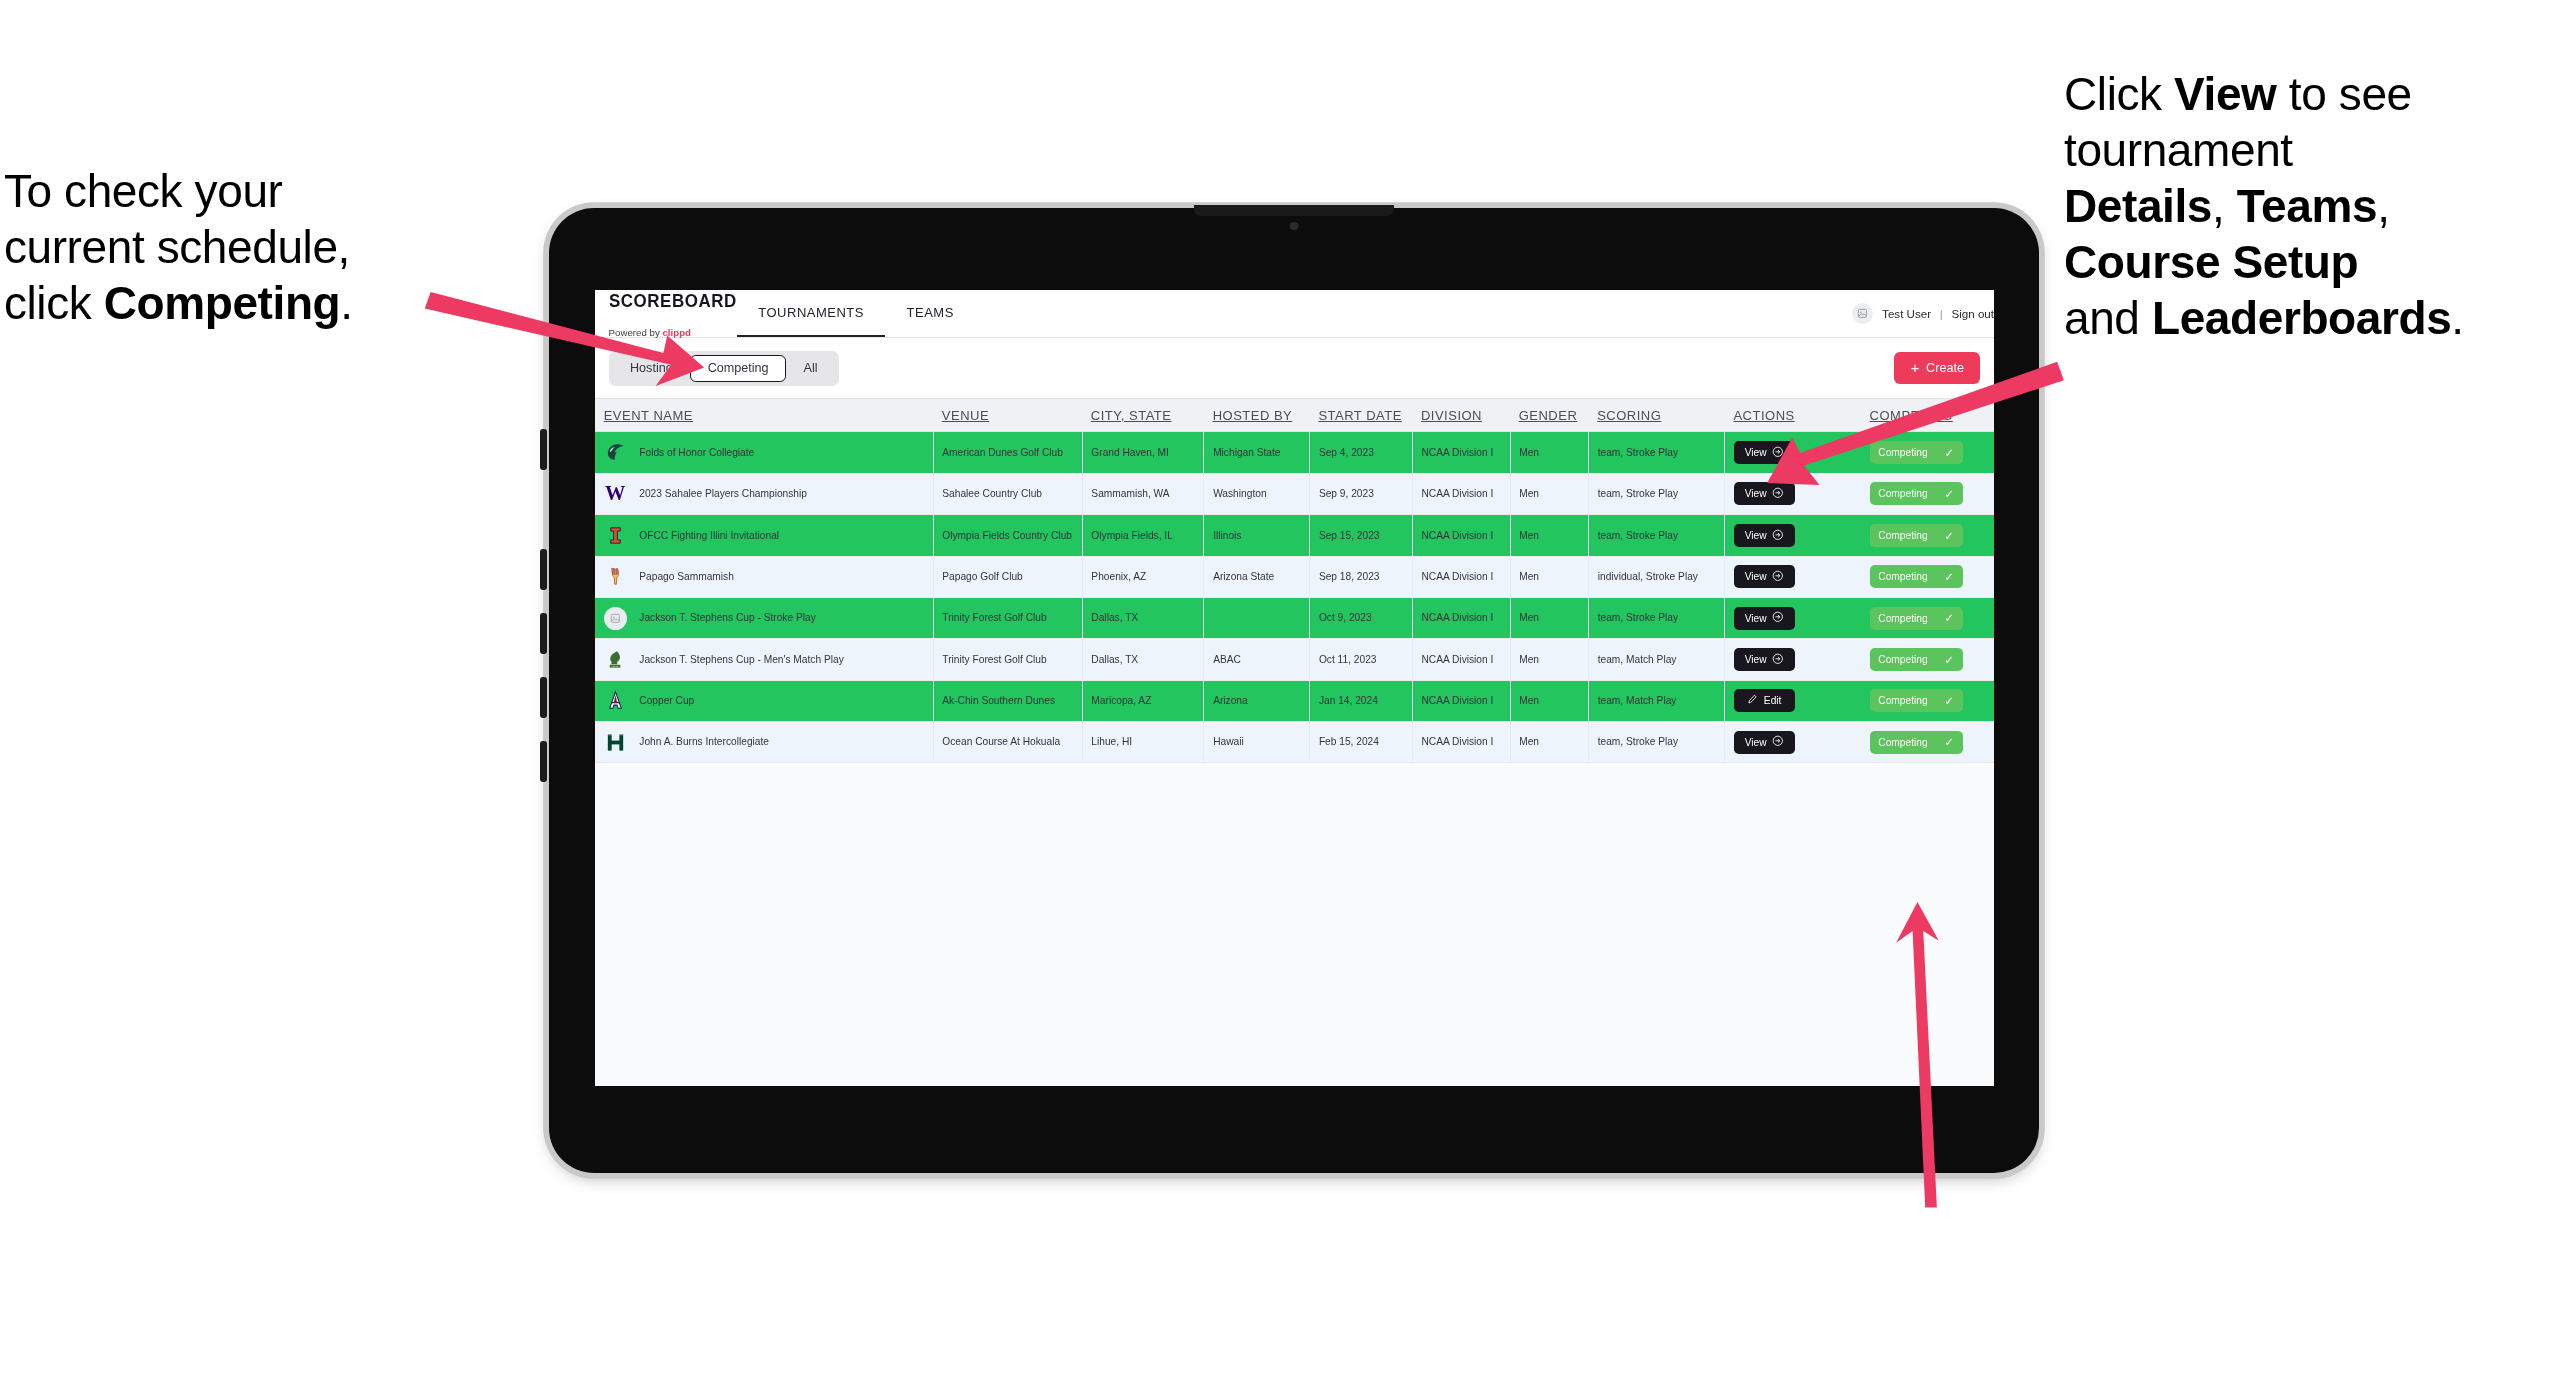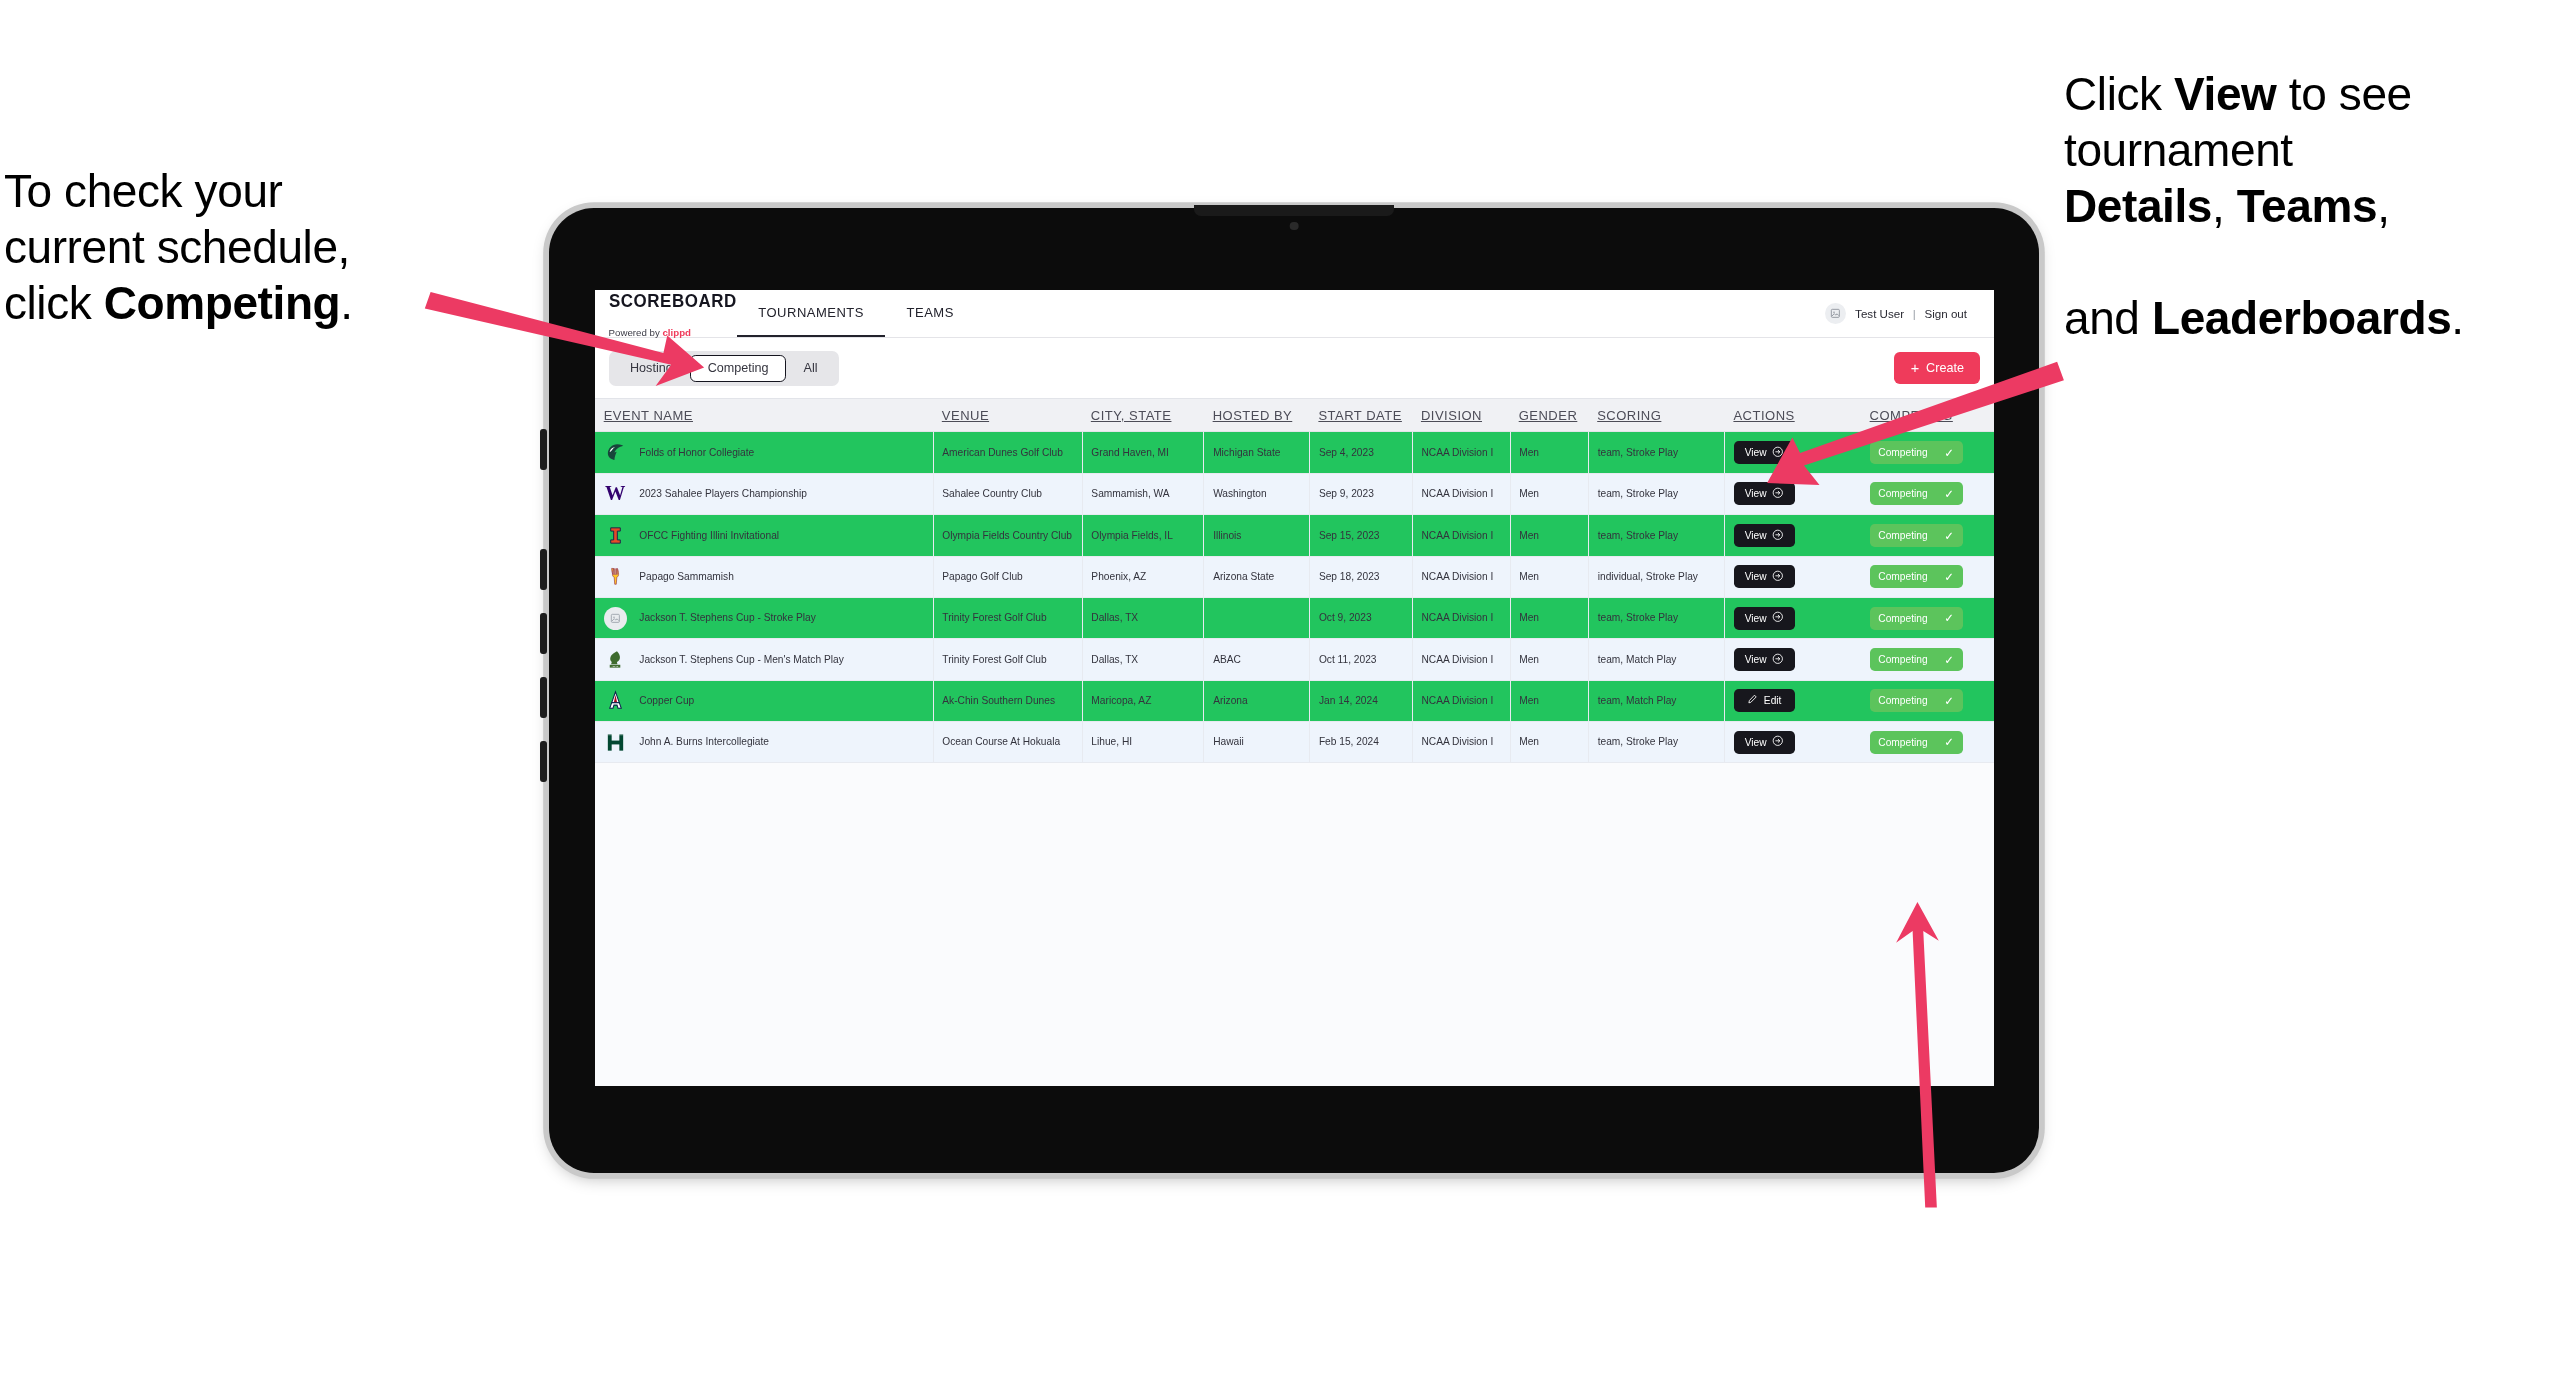--- a/index.html
+++ b/index.html
@@ -75,21 +75,21 @@
   #brand-sub .clippd { color: #ef3b5b; font-weight: 700; }
 
   .nav-tab {
     display: flex; align-items: center; padding: 0 21.3px;
     font-size: 13px; letter-spacing: 0.5px; color: #22222c;
     border-bottom: 2.9px solid transparent;
     cursor: pointer;
   }
   .nav-tab.active { border-bottom-color: #22222c; font-weight: 400; }
 
-  #header-right { margin-left: auto; display: flex; align-items: center; gap: 8.7px; padding-right: 27px; }
+  #header-right { margin-left: auto; display: flex; align-items: center; gap: 8.7px; padding-right: 0; }
   #user-avatar {
     width: 21.3px; height: 21.3px; border-radius: 50%; background: #eceef1;
     display: flex; align-items: center; justify-content: center; color: #8b8f98;
   }
   #user-name, #sign-out { font-size: 11.6px; color: #2a2a33; }
   #sep { font-size: 11.6px; color: #9aa0a8; }
 
   
   #toolbar {
     height: 60px; background: #fff; display: flex; align-items: center;
@@ -157,21 +157,21 @@
 
 <div id="stage">
 
   <div class="anno" id="anno-left"><span>To check your
 current schedule,
 click </span><b>Competing</b><span>.</span></div>
 
   <div class="anno" id="anno-right"><span>Click </span><b>View</b><span> to see
 tournament
 </span><b>Details</b><span>, </span><b>Teams</b><span>,
-</span><span>
+</span><b>Course Setup</b><span>
 and </span><b>Leaderboards</b><span>.</span></div>
 
 
   <div id="tablet">
     <div id="notch"></div>
     <div id="cam"></div>
     <div class="btn-side" id="btn-a"></div>
     <div class="btn-side" id="btn-b"></div>
     <div class="btn-side" id="btn-c"></div>
     <div class="btn-side" id="btn-d"></div>

